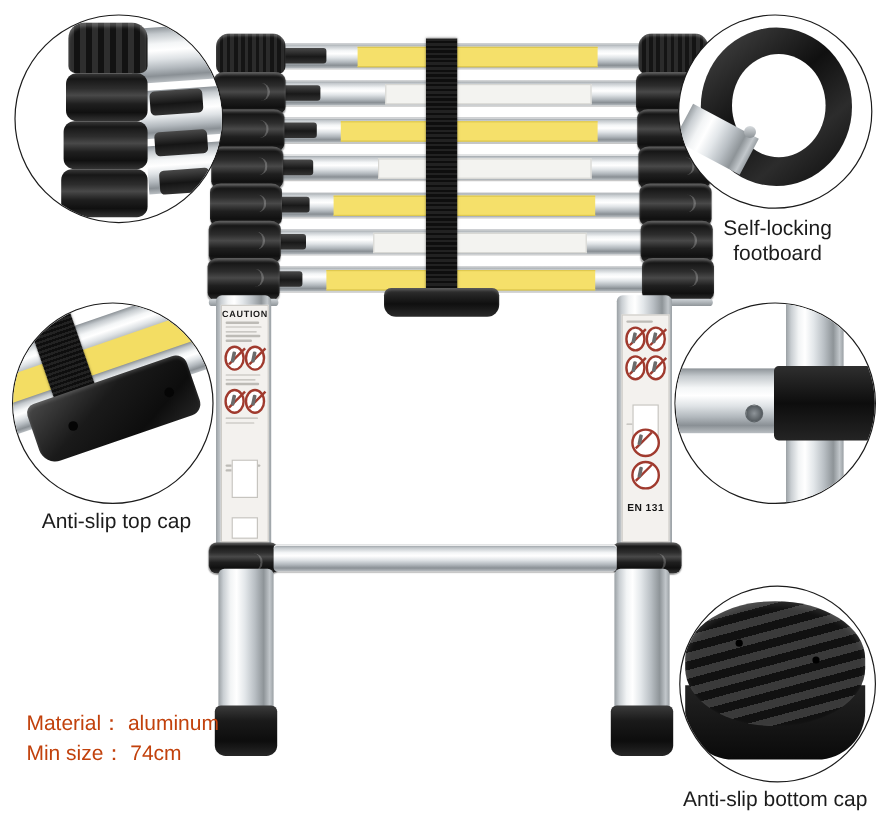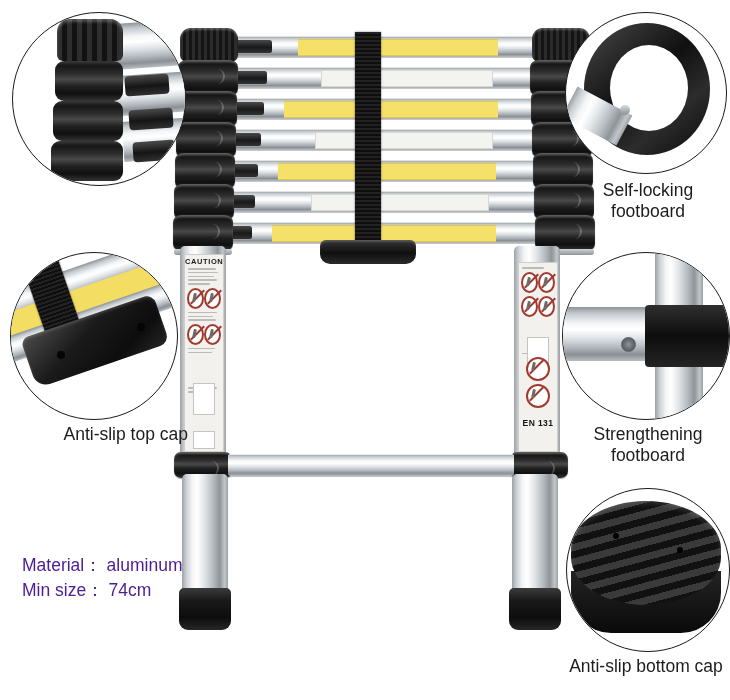--- a/index.html
+++ b/index.html
@@ -74,21 +74,21 @@
          background:#fff;}
   .picto:before{content:"";position:absolute;left:-1px;top:6.5px;width:19px;height:2px;
          background:#a03a2e;transform:rotate(-45deg);}
   .picto i{position:absolute;left:4px;top:3px;width:3px;height:9px;background:#6b6b6b;
          border-radius:1px;transform:rotate(12deg);}
   .enbox{position:absolute;left:8px;right:8px;height:30px;background:#fff;border:1px solid #c6c4bf;}
   .enlabel{position:absolute;left:0;right:0;text-align:center;font-size:8.5px;font-weight:bold;
          color:#141414;letter-spacing:.4px;}
 
   
-  #specs{position:absolute;left:22px;top:553px;font-size:17.5px;line-height:24.5px;color:#4c1d95;}
+  #specs{position:absolute;left:22px;top:590px;font-size:17.5px;line-height:24.5px;color:#c2410c;}
   #specs div{white-space:pre;}
 
   
   .c-rib{background:repeating-linear-gradient(to right,#2e2e2e 0 5px,#121212 5px 10px);}
   .ring{position:absolute;border-radius:50%;
         background:linear-gradient(140deg,#4a4a4a,#101010 45%,#2c2c2c 70%,#0a0a0a);}
   .ring .hole{position:absolute;border-radius:50%;background:#fff;}
 </style>
 </head>
 <body>
@@ -305,34 +305,32 @@
       <div style="position:absolute;left:-14px;top:28px;width:210px;height:26px;background:#f3dd63;transform:rotate(-19deg);"></div>
       <div class="alu-h" style="position:absolute;left:-12px;top:52px;width:206px;height:26px;transform:rotate(-19deg);"></div>
       <div class="strap" style="left:22px;top:2px;width:36px;height:78px;transform:rotate(-19deg);"></div>
       <div style="position:absolute;left:14px;top:62px;width:140px;height:52px;border-radius:8px 10px 10px 14px;
            background:linear-gradient(150deg,#4a4a4a,#1a1a1a 40%,#0d0d0d 75%,#262626);transform:rotate(-19deg);
            box-shadow:inset 0 2px 3px rgba(255,255,255,.16);"></div>
       <div style="position:absolute;left:46px;top:98px;width:8px;height:8px;border-radius:50%;background:#050505;"></div>
       <div style="position:absolute;left:126px;top:70px;width:8px;height:8px;border-radius:50%;background:#050505;"></div>
     </div>
   </div>
-  <div class="label" style="left:6px;top:424px;width:182px;text-align:right;">Anti-slip top cap</div>
+  <div class="label" style="left:6px;top:424px;width:182px;">Anti-slip top cap</div>
 
   <div class="callout" style="left:562px;top:252px;width:166px;height:166px;">
     <div class="inner">
       <div class="alu-v" style="position:absolute;left:92px;top:-6px;width:48px;height:180px;"></div>
       <div class="alu-h" style="position:absolute;left:-10px;top:54px;width:116px;height:54px;"></div>
       <div style="position:absolute;left:82px;top:52px;width:90px;height:62px;
            background:linear-gradient(to bottom,#2f2f2f,#0d0d0d 50%,#242424);border-radius:4px 0 0 4px;"></div>
       <div style="position:absolute;left:58px;top:84px;width:13px;height:13px;border-radius:50%;
            background:radial-gradient(#8e9499,#40464a);border:1px solid #5d6367;"></div>
     </div>
   </div>
-  <div class="label" style="left:570px;top:424px;width:156px;">Strengthening
-footboard</div>
 
   <div class="callout" style="left:566px;top:488px;width:162px;height:162px;">
     <div class="inner">
       <div style="position:absolute;left:4px;top:82px;width:150px;height:62px;border-radius:0 0 40px 40px;
            background:linear-gradient(to bottom,#232323,#0a0a0a);"></div>
       <div style="position:absolute;left:4px;top:12px;width:150px;height:104px;border-radius:50%/46%;
            background:repeating-linear-gradient(165deg,#3a3a3a 0 7px,#111 7px 14px);
            box-shadow:inset 0 3px 5px rgba(255,255,255,.12);"></div>
       <div style="position:absolute;left:46px;top:44px;width:6px;height:6px;border-radius:50%;background:#000;"></div>
       <div style="position:absolute;left:110px;top:58px;width:6px;height:6px;border-radius:50%;background:#000;"></div>

